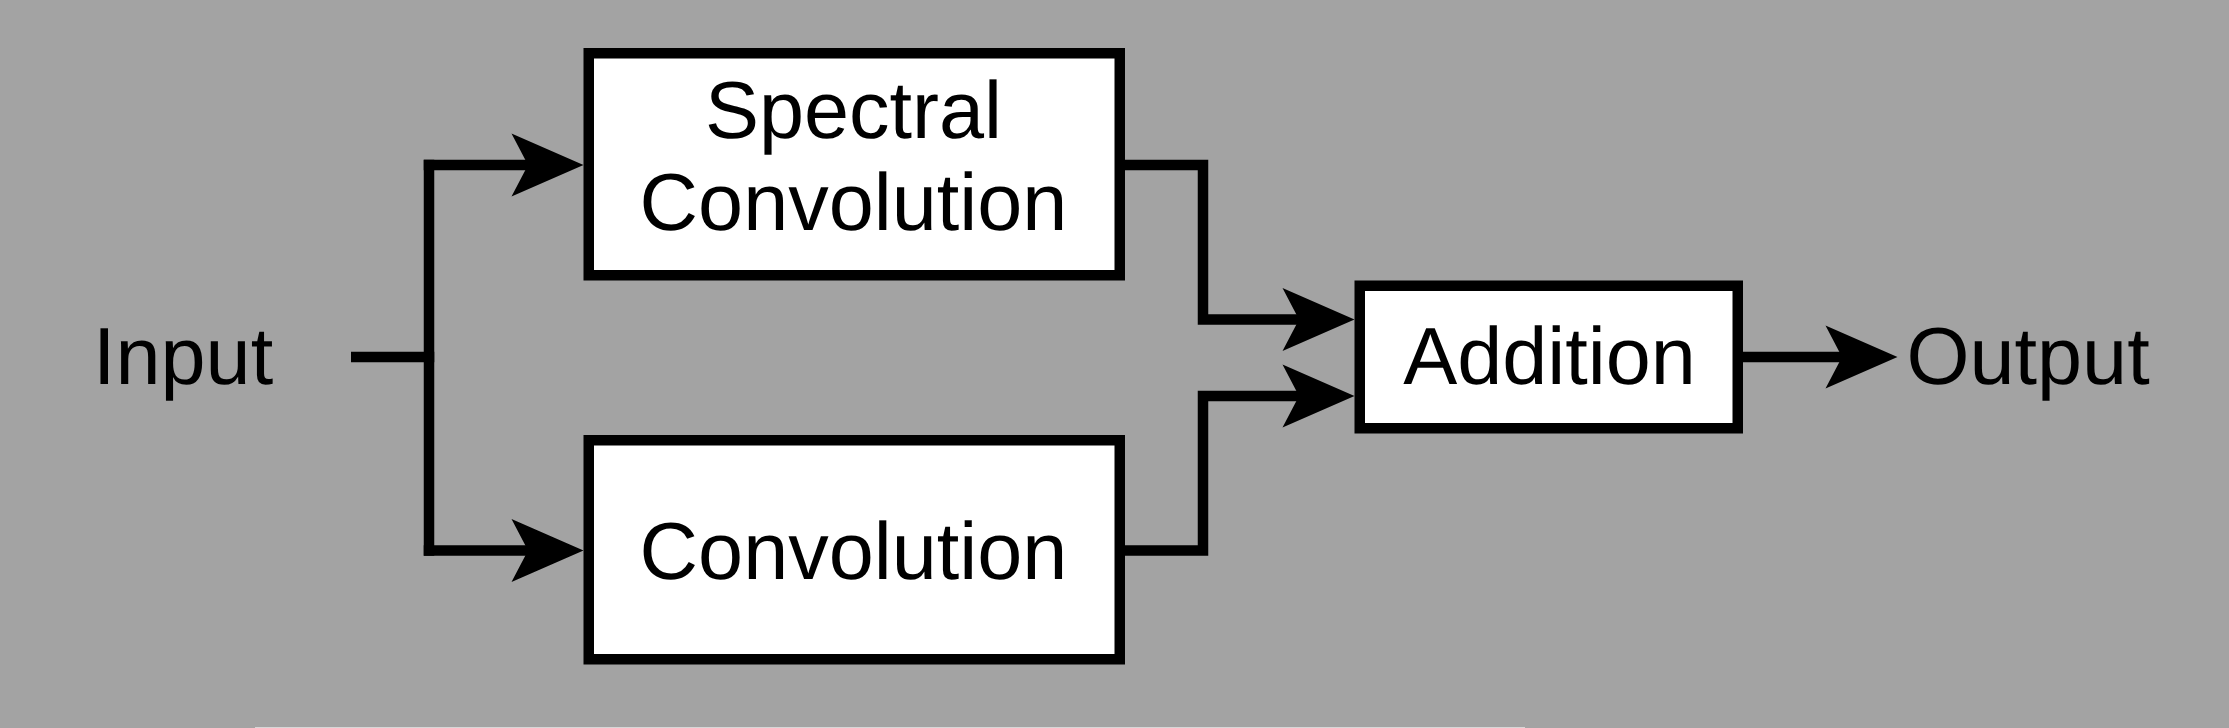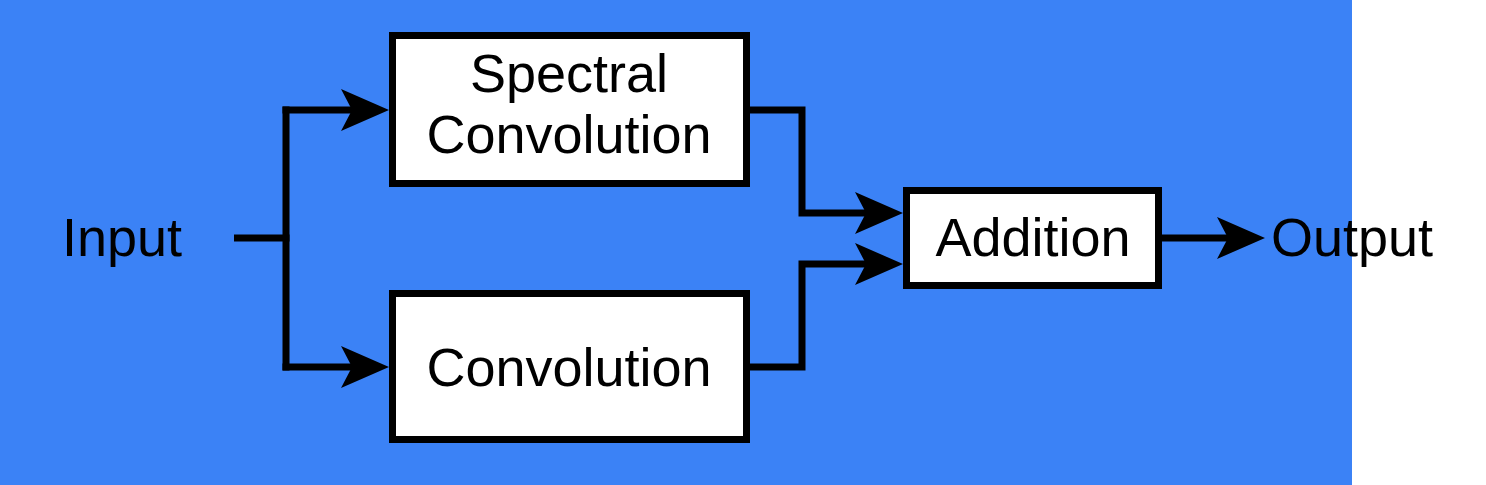--- a/index.html
+++ b/index.html
@@ -8,23 +8,23 @@
     background: #ffffff;
   }
   body {
     width: 1486px;
     height: 485px;
     font-family: "Liberation Sans", sans-serif;
     overflow: hidden;
   }
   #diagram-root {
     position: relative;
-    width: 1352px;
+    width: 1486px;
     height: 485px;
-    background: #3b82f6;
+    background: #a3a3a3;
   }
   svg.diagram-canvas {
     display: block;
     width: 1486px;
     height: 485px;
   }
   .box-shape {
     fill: #ffffff;
     stroke: #000000;
     stroke-width: 7;

